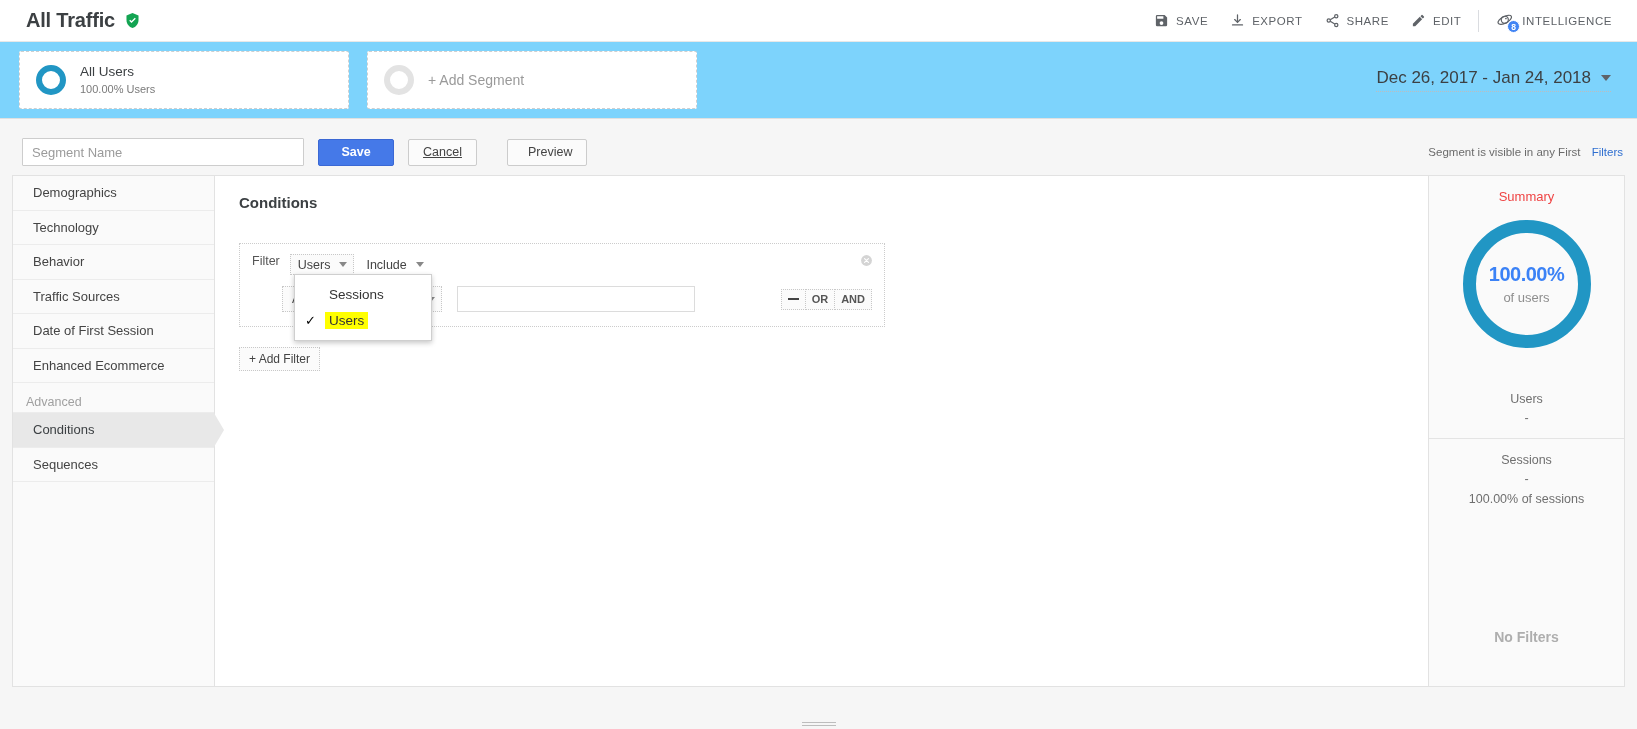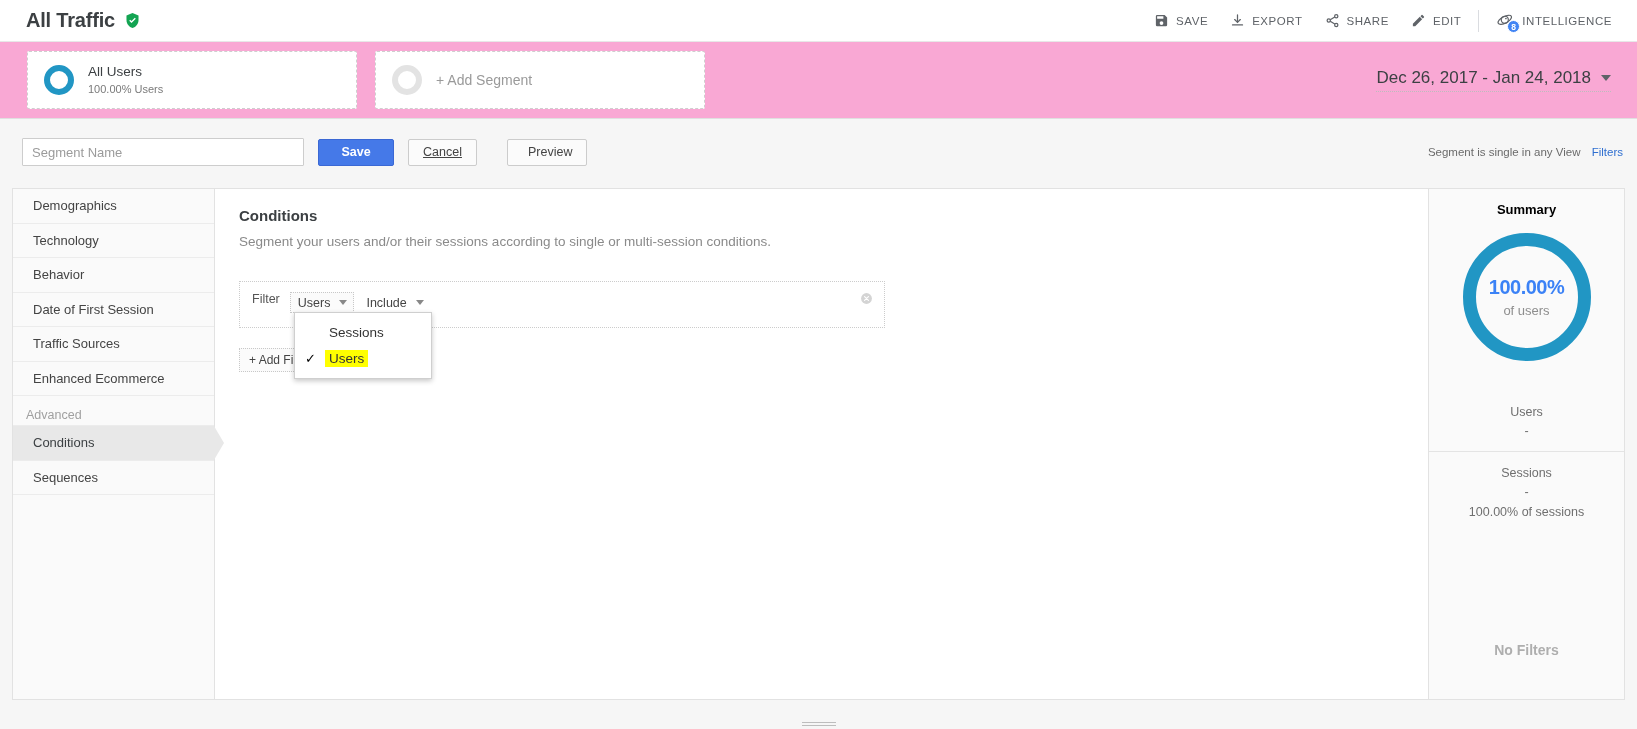--- a/index.html
+++ b/index.html
@@ -45,22 +45,22 @@
     background: #4285f4; color: #fff;
     font-size: 8.5px; font-weight: bold;
     min-width: 13px; height: 13px; line-height: 13px;
     border-radius: 50%; text-align: center;
     border: 1.5px solid #fff;
   }
 
   
   .segbar {
     display: flex; align-items: center;
-    padding: 9px 14px 9px 27px;
-    background: #f9a8d4;
+    padding: 9px 14px 9px 19px;
+    background: #7dd3fc;
     border-bottom: 1px solid #e0e0e0;
     height: 77px;
   }
   .seg-card {
     width: 330px; height: 58px;
     border: 1px dashed #cfcfcf; border-radius: 2px;
     display: flex; align-items: center;
     padding: 0 16px; cursor: pointer; background: #fff;
   }
   .seg-card + .seg-card { margin-left: 18px; }
@@ -124,21 +124,21 @@
     font-size: 11.5px; color: #6b6b6b; padding-right: 4px;
   }
   .visibility a { color: #2f6fd0; text-decoration: none; margin-left: 8px; cursor: pointer; }
 
   
   .panel {
     display: flex;
     background: #fff;
     border: 1px solid #e2e2e2;
     height: 512px;
-    margin: 13px 12px;
+    margin: 0 12px;
   }
   .sidebar {
     width: 202px; flex: none;
     background: #fafafa;
     border-right: 1px solid #e2e2e2;
   }
   .side-item {
     height: 34.5px; display: flex; align-items: center;
     padding-left: 20px; font-size: 13px; color: #444;
     border-bottom: 1px solid #ececec;
@@ -249,21 +249,21 @@
   .dd-item.selected .dd-check { color: #000; }
 
   
   .summary {
     width: 196px; flex: none;
     background: #fafafa;
     border-left: 1px solid #e2e2e2;
     text-align: center;
     padding-top: 13px;
   }
-  .sum-title { font-size: 13px; font-weight: bold; color: #000000; }
+  .sum-title { font-size: 13px; font-weight: normal; color: #ef4444; }
   .donut-big {
     width: 128px; height: 128px; border-radius: 50%;
     border: 13px solid #2196c4;
     margin: 16px auto 0 auto;
     display: flex; flex-direction: column;
     align-items: center; justify-content: center;
   }
   .donut-pct { font-size: 20px; font-weight: bold; color: #3b82f6; letter-spacing: -.5px; }
   .donut-lbl { font-size: 13px; color: #8e8e8e; margin-top: 4px; }
   .sum-block {
@@ -384,60 +384,59 @@
 
 <div class="builder">
 
   <div class="edit-toolbar">
     <input class="seg-name-input" placeholder="Segment Name" value="" style="">
     <button class="btn btn-primary btn-save">Save</button>
     <button class="btn btn-cancel">Cancel</button>
     <button class="btn btn-preview">Preview</button>
     <div class="tb-spacer"></div>
     <div class="visibility">
-      <span>Segment is single in any View</span>
+      <span>Segment is visible in any First</span>
       <a>Filters</a>
     </div>
   </div>
 
   <div class="panel">
 
     <div class="sidebar">
       <div class="side-item">
         <span>Demographics</span>
       </div>
       <div class="side-item">
         <span>Technology</span>
       </div>
       <div class="side-item">
         <span>Behavior</span>
       </div>
       <div class="side-item">
+        <span>Traffic Sources</span>
+      </div>
+      <div class="side-item">
         <span>Date of First Session</span>
-      </div>
-      <div class="side-item">
-        <span>Traffic Sources</span>
       </div>
       <div class="side-item">
         <span>Enhanced Ecommerce</span>
       </div>
       <div class="side-group">
         <span>Advanced</span>
       </div>
       <div class="side-item active">
         <span>Conditions</span>
       </div>
       <div class="side-item">
         <span>Sequences</span>
       </div>
     </div>
 
     <div class="content">
       <div class="cond-title">Conditions</div>
-      <div class="cond-desc">Segment your users and/or their sessions according to single or multi-session conditions.</div>
 
       <div class="filter-box">
 
         <div class="filter-row1">
           <span class="fr-label">Filter</span>
 
           <span class="mini-select">
             <span>Users</span>
             <span class="caret-sm"></span>
           </span>
@@ -448,20 +447,34 @@
           </span>
         </div>
 
         <span class="close-x">
           <svg width="13" height="13" viewBox="0 0 24 24">
             <circle cx="12" cy="12" r="10" fill="#d4d4d4"></circle>
             <path d="M8.4 8.4l7.2 7.2M15.6 8.4l-7.2 7.2" stroke="#ffffff" stroke-width="2.1" stroke-linecap="round"></path>
           </svg>
         </span>
 
+        <div class="filter-row2">
+          <span class="dim-select">
+            <span>A</span>
+            <span class="caret-sm"></span>
+          </span>
+          <input class="val-input" value="" style="">
+          <span class="row-actions">
+            <span class="ra-btn">
+              <span class="minus-glyph"></span>
+            </span>
+            <span class="ra-btn">OR</span>
+            <span class="ra-btn">AND</span>
+          </span>
+        </div>
 
         <div class="dropdown">
           <div class="dd-item">
             <span class="dd-check"></span>
             <span class="dd-text">Sessions</span>
           </div>
           <div class="dd-item selected">
             <span class="dd-check">✓</span>
             <span class="dd-text" style="background: rgb(255, 255, 0);">Users</span>
           </div>

